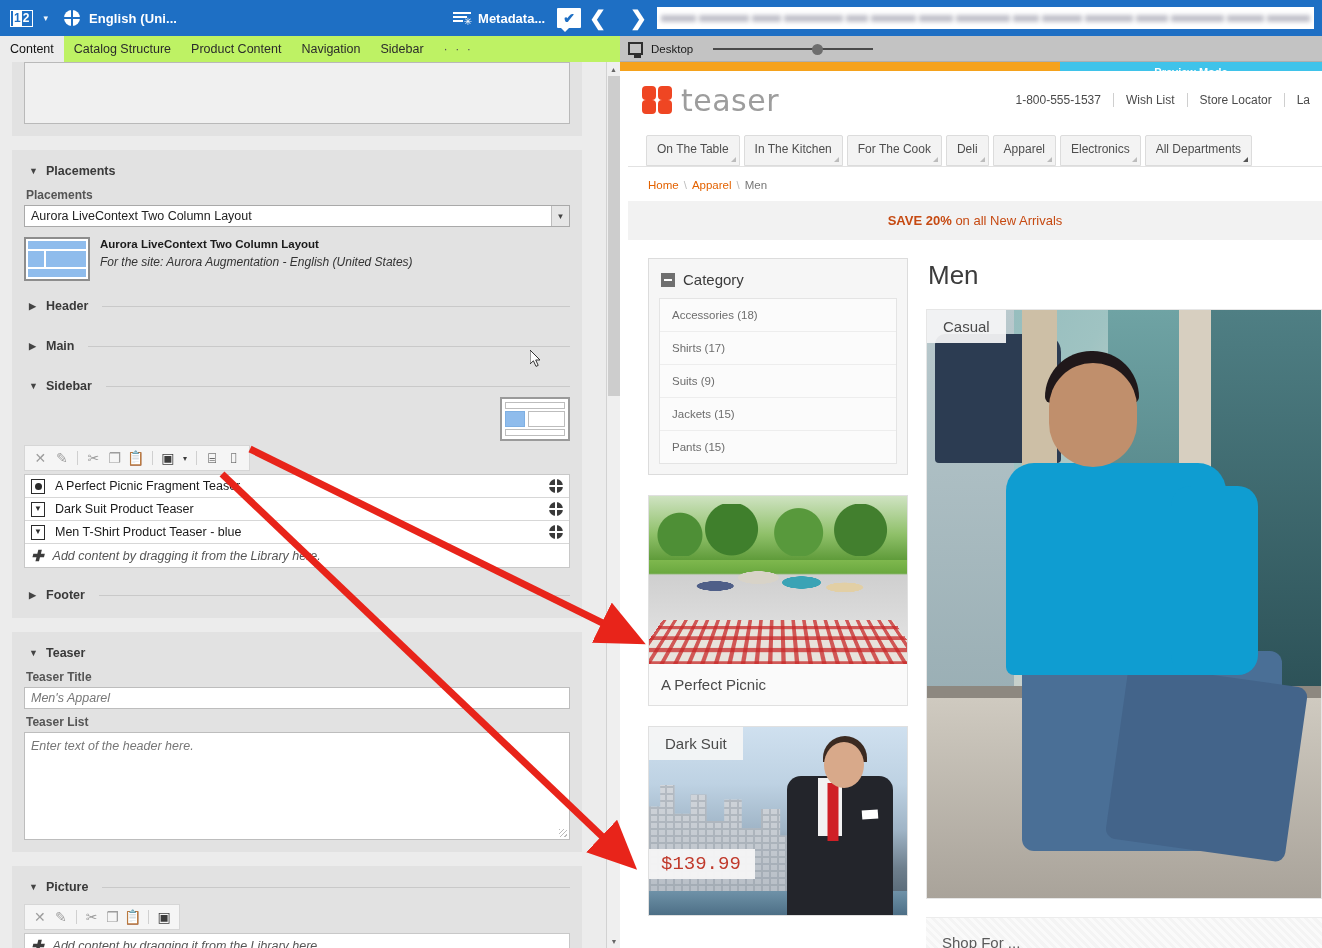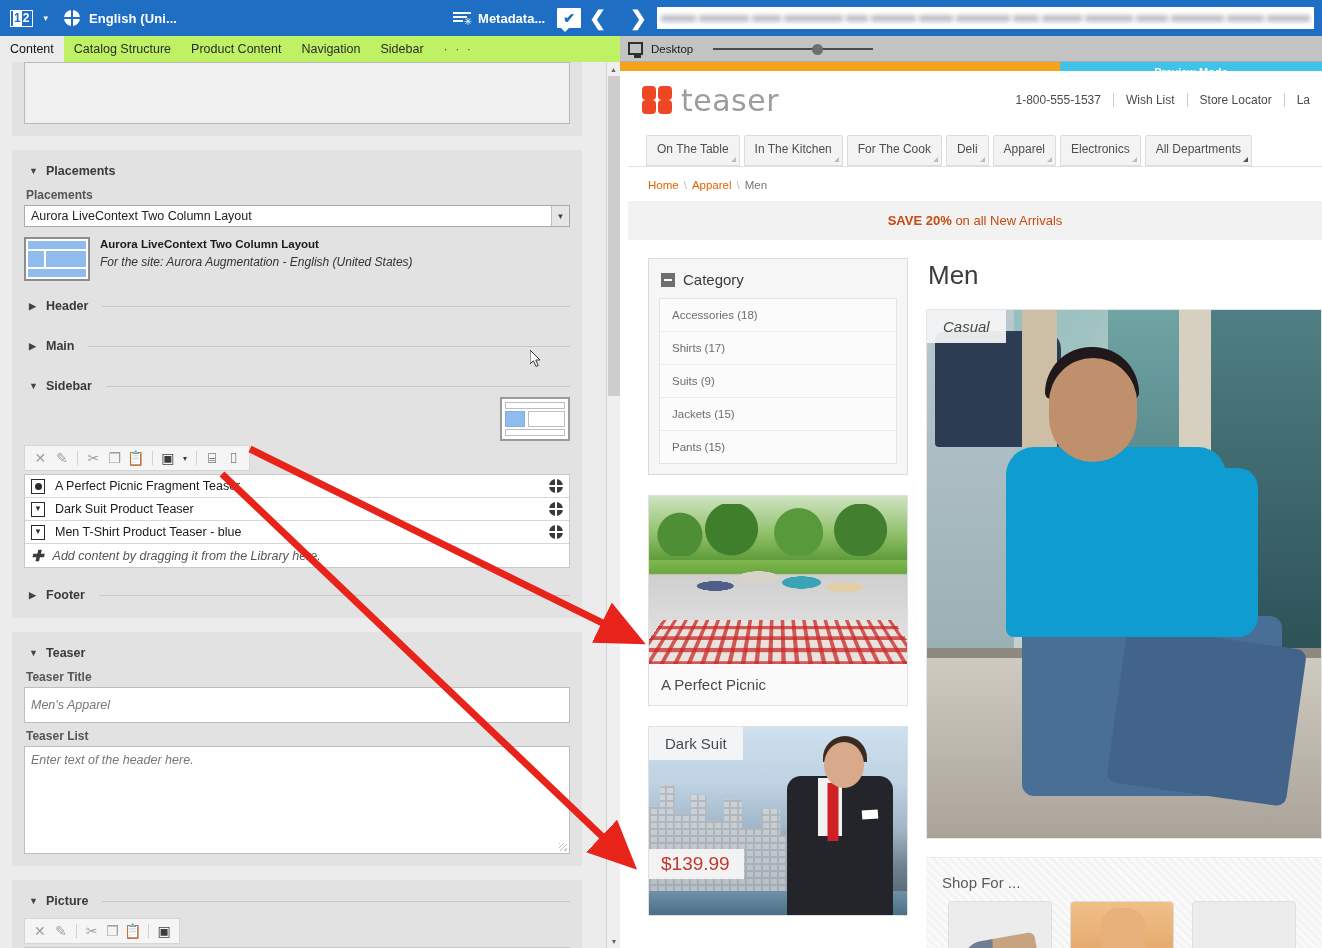--- a/index.html
+++ b/index.html
@@ -127,21 +127,21 @@
      display:flex; align-items:center; justify-content:center; flex:0 0 auto; background:#fff;}
   .lrow .ricon .dot { width:7px; height:7px; border-radius:50%; background:#2b2b2b; }
   .lrow .ricon .chev { font-size:8px; color:#2b2b2b; line-height:8px; }
   .lrow .globe-r { margin-left:auto; width:14px; height:14px; border-radius:50%;
       background: #3a3a3a; position:relative; }
   .lrow .globe-r::before{content:"";position:absolute;left:6px;top:0;width:1.5px;height:14px;background:#fff;}
   .lrow .globe-r::after{content:"";position:absolute;left:0;top:6px;width:14px;height:1.5px;background:#fff;}
   .lrow.add { color:#555; font-style:italic; }
   .lrow.add .plus { font-size:15px; font-weight:bold; color:#3c3c3c; margin-right:9px; line-height:1; }
 
-  .txtinput { height:36px; background:#fff; border:1px solid #bdbdbd; font-size:12.5px;
+  .txtinput { height:22px; background:#fff; border:1px solid #bdbdbd; font-size:12.5px;
      font-style:italic; color:#777; display:flex; align-items:center; padding:0 6px; }
   .txtarea { height:108px; background:#fff; border:1px solid #bdbdbd; font-size:12.5px;
      font-style:italic; color:#777; padding:6px; position:relative; }
   .txtarea .grip { position:absolute; right:2px; bottom:2px; width:8px; height:8px;
      background: repeating-linear-gradient(135deg,#bbb 0 1px,transparent 1px 3px); }
 
   .vscroll { position:absolute; right:0; top:62px; width:14px; height:886px; background:#efefef;
      border-left:1px solid #d2d2d2; }
   .vscroll .up, .vscroll .down { height:14px; display:flex; align-items:center; justify-content:center;
      font-size:7px; color:#666; }
@@ -259,26 +259,26 @@
   .man .body { position:absolute; left:18%; top:26%; width:74%; height:74%; background:#23252b;
        border-radius:14px 14px 0 0; }
   .man .shirt { position:absolute; left:48%; top:27%; width:24px; height:58px; background:#f2f2f2;
        transform: translateX(-50%); }
   .man .tie { position:absolute; left:50%; top:30%; width:11px; height:58px; background:#cf2026;
        transform: translateX(-50%); }
   .man .pocket { position:absolute; left:70%; top:44%; width:16px; height:9px; background:#fff; transform:rotate(-4deg);}
   .badge-label { position:absolute; left:0; top:0; background:rgba(245,245,245,.93); color:#4a4a4a;
        font-size:15px; padding:8px 16px; }
   .price-overlay { position:absolute; left:0; bottom:36px; background:rgba(245,245,245,.95);
-       padding:4px 14px 4px 12px; font-size:19px; color:#c0392b; }
+       padding:4px 14px 4px 12px; font-size:19px; color:#c0392b;font-family:Liberation Mono, monospace; }
 
   .col-main { flex:1; }
   .page-title { font-size:26px; color:#3c3c3c; font-weight:normal; padding:2px 0 18px 2px; }
-  .hero { position:relative; height:530px; border:1px solid #e6e6e6; overflow:hidden;
-     background: linear-gradient(120deg,#8fb9bb 0%, #9fc3c2 25%, #cfd3cd 45%, #b9c4c1 65%, #54666b 100%); font-style: italic; }
+  .hero { position:relative; height:590px; border:1px solid #e6e6e6; overflow:hidden;
+     background: linear-gradient(120deg,#8fb9bb 0%, #9fc3c2 25%, #cfd3cd 45%, #b9c4c1 65%, #54666b 100%); }
   .hero .wallA { position:absolute; left:0; top:0; width:22%; height:100%;
      background: linear-gradient(#b9c9cd,#8aa1a8); }
   .hero .car { position:absolute; left:2%; top:4%; width:32%; height:22%; background:#2c3c52; border-radius:10px 18px 4px 4px; }
   .hero .col1 { position:absolute; left:24%; top:0; width:9%; height:62%; background:#cdbfa6; }
   .hero .glass { position:absolute; left:46%; top:0; width:18%; height:66%; background: linear-gradient(#6fa3a4,#3f6d72); }
   .hero .col2 { position:absolute; left:64%; top:0; width:8%; height:66%; background:#d7cfc0; }
   .hero .glass2{ position:absolute; left:72%; top:0; width:28%; height:66%; background: linear-gradient(#4f7f84,#2c5157);}
   .hero .ledge { position:absolute; left:0; right:0; bottom:0; height:34%;
      background: linear-gradient(#cfcac0,#a9a39a); }
   .hero .ground { position:absolute; left:0; right:0; bottom:30%; height:6%; background:#8d8880; }

